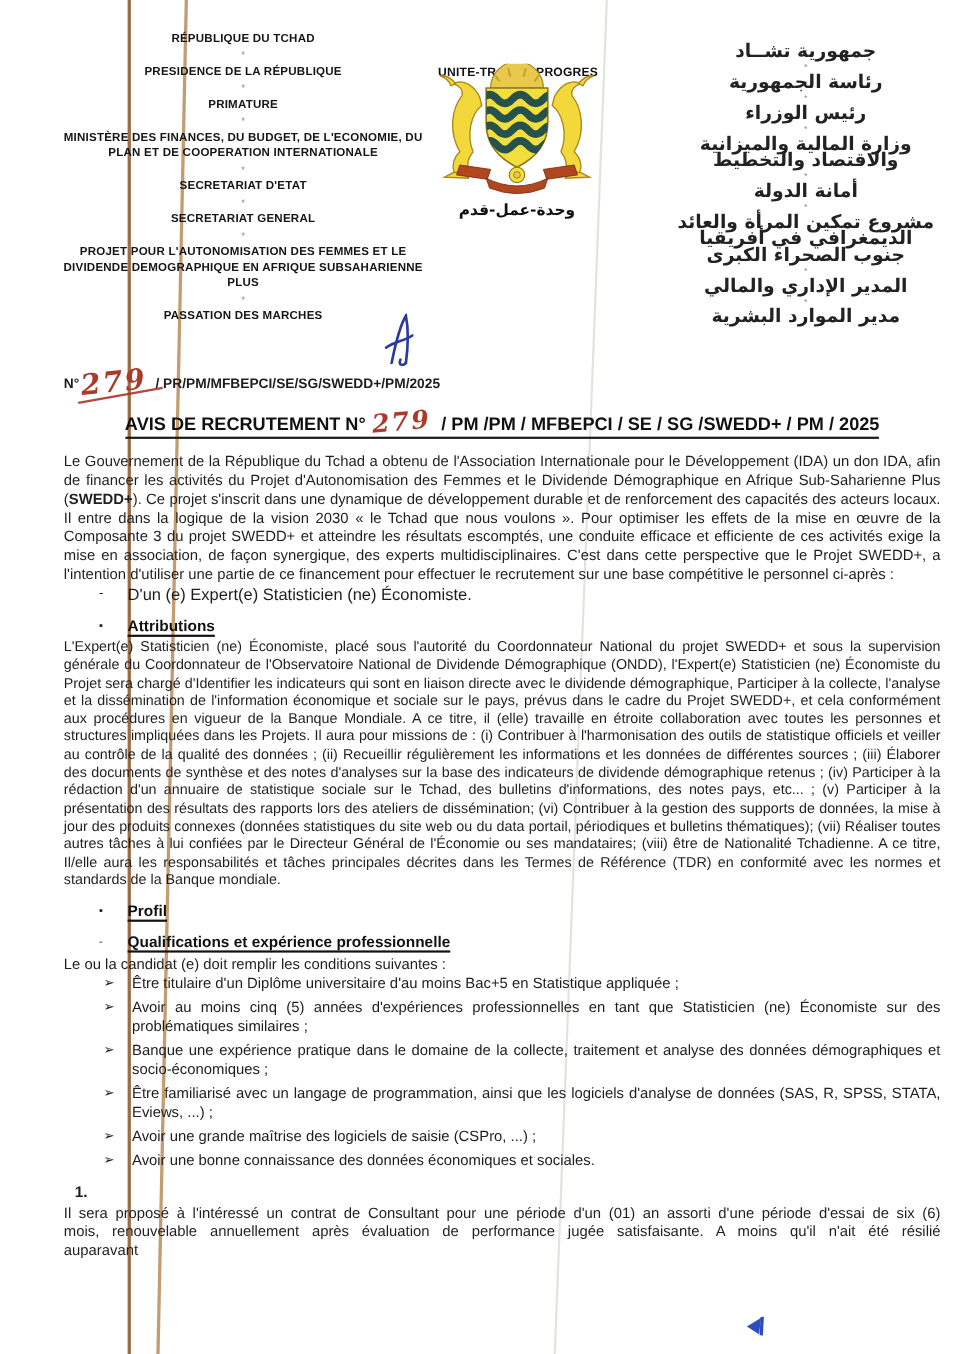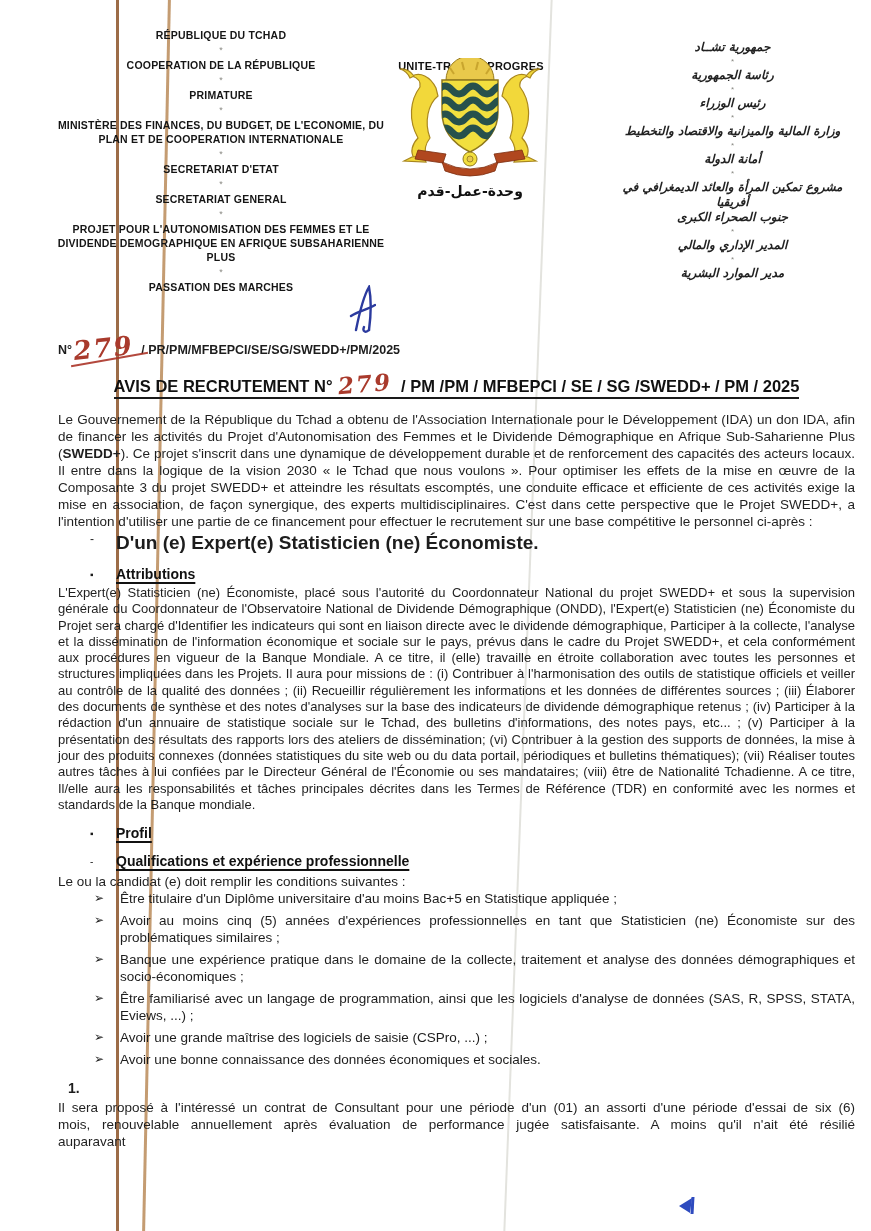--- a/index.html
+++ b/index.html
@@ -13,22 +13,22 @@
   .fold1{left:116px;background:#9c6c47;}
   .fold2{left:155px;background:#c49c72;transform:rotate(1.2deg);}
   .fold3{left:527px;width:2px;background:#e3e3de;transform:rotate(2.2deg);}
 
   
   .hdr-left{position:absolute;left:55px;top:28px;width:332px;text-align:center;}
   .hdr-left .hdr-item{font-weight:bold;font-size:10.5px;line-height:14px;color:#151515;letter-spacing:.2px;}
   .hdr-sep{height:16px;display:flex;align-items:center;justify-content:center;
            font-size:9px;color:#8a8a84;}
   .hdr-right{position:absolute;left:605px;top:40px;width:255px;text-align:center;direction:rtl;}
-  .hdr-right .hdr-item{font-family:"DejaVu Sans",sans-serif;font-weight:bold;font-size:12px;
-           line-height:15px;color:#222;white-space:pre-line;font-style:italic;}
+  .hdr-right .hdr-item{font-family:"DejaVu Sans",sans-serif;font-weight:bold;font-size:17px;
+           line-height:15px;color:#222;white-space:pre-line;}
   .hdr-right .hdr-sep{height:13px;font-size:8px;}
   .hdr-center-motto{position:absolute;left:393px;top:32px;width:156px;text-align:center;
            font-weight:bold;font-size:11px;letter-spacing:.2px;color:#111;margin-top:28px;}
   .emblem{position:absolute;left:390px;top:58px;width:160px;height:120px;}
   .hdr-center-motto-ar{position:absolute;left:392px;top:183px;width:156px;text-align:center;
            font-family:"DejaVu Sans",sans-serif;font-weight:bold;font-size:14px;color:#111;}
   .paraph{position:absolute;left:349px;top:285px;width:27px;height:48px;}
 
   
   .content{position:absolute;left:58px;top:330px;width:797px;}
@@ -39,21 +39,21 @@
   .ref-line .hw::after{content:"";position:absolute;left:-4px;right:-14px;bottom:2px;
       border-bottom:2.5px solid rgba(171,52,40,.9);transform:rotate(-4deg);}
   .doc-title{text-align:center;font-size:16.5px;font-weight:bold;margin:0 0 14px 0;color:#111;}
   .doc-title .t-underline{border-bottom:2px solid #1a1a1a;padding-bottom:2px;white-space:nowrap;}
   .doc-title .hw{font-size:23px;transform:rotate(-5deg);margin:0 5px;}
   .para{font-size:13.5px;line-height:17px;text-align:justify;color:#1f1f1f;}
   .para-intro{margin-bottom:2px;}
   .row{display:flex;margin-left:32px;}
   .row .mark{width:26px;flex:0 0 26px;font-size:12px;}
   .pos-row{margin-bottom:12px;}
-  .pos-row .label{font-weight:bold;font-size:19px;}
+  .pos-row .label{font-weight:normal;font-size:15px;}
   .consultant{margin-bottom:14px;}
   .h-row{margin-bottom:3px;}
   .h-row .mark{font-size:10px;padding-top:3px;}
   .h-row .h-label{font-weight:bold;font-size:14px;text-decoration:underline;text-underline-offset:3px;
       text-decoration-thickness:1.5px;color:#111;}
   .attr-para{font-size:13px;line-height:16.3px;margin-bottom:12px;}
   .profil-row{margin-bottom:12px;}
   .qual-row{margin-bottom:4px;}
   .qual-intro{margin-bottom:0;text-align:left;}
   .qual-list{margin-bottom:12px;}
@@ -71,21 +71,21 @@
 <div class="page">
 
   <div class="fold fold1"></div>
   <div class="fold fold2"></div>
   <div class="fold fold3"></div>
 
   <div class="hdr-left">
 
   <div class="hdr-item">RÉPUBLIQUE DU TCHAD</div>
       <div class="hdr-sep">*</div>
-      <div class="hdr-item">COOPERATION DE LA RÉPUBLIQUE</div>
+      <div class="hdr-item">PRESIDENCE DE LA RÉPUBLIQUE</div>
       <div class="hdr-sep">*</div>
       <div class="hdr-item">PRIMATURE</div>
       <div class="hdr-sep">*</div>
       <div class="hdr-item">MINISTÈRE DES FINANCES, DU BUDGET, DE L'ECONOMIE, DU PLAN ET DE COOPERATION INTERNATIONALE</div>
       <div class="hdr-sep">*</div>
       <div class="hdr-item">SECRETARIAT D'ETAT</div>
       <div class="hdr-sep">*</div>
       <div class="hdr-item">SECRETARIAT GENERAL</div>
       <div class="hdr-sep">*</div>
       <div class="hdr-item">PROJET POUR L'AUTONOMISATION DES FEMMES ET LE DIVIDENDE DEMOGRAPHIQUE EN AFRIQUE SUBSAHARIENNE PLUS</div>

